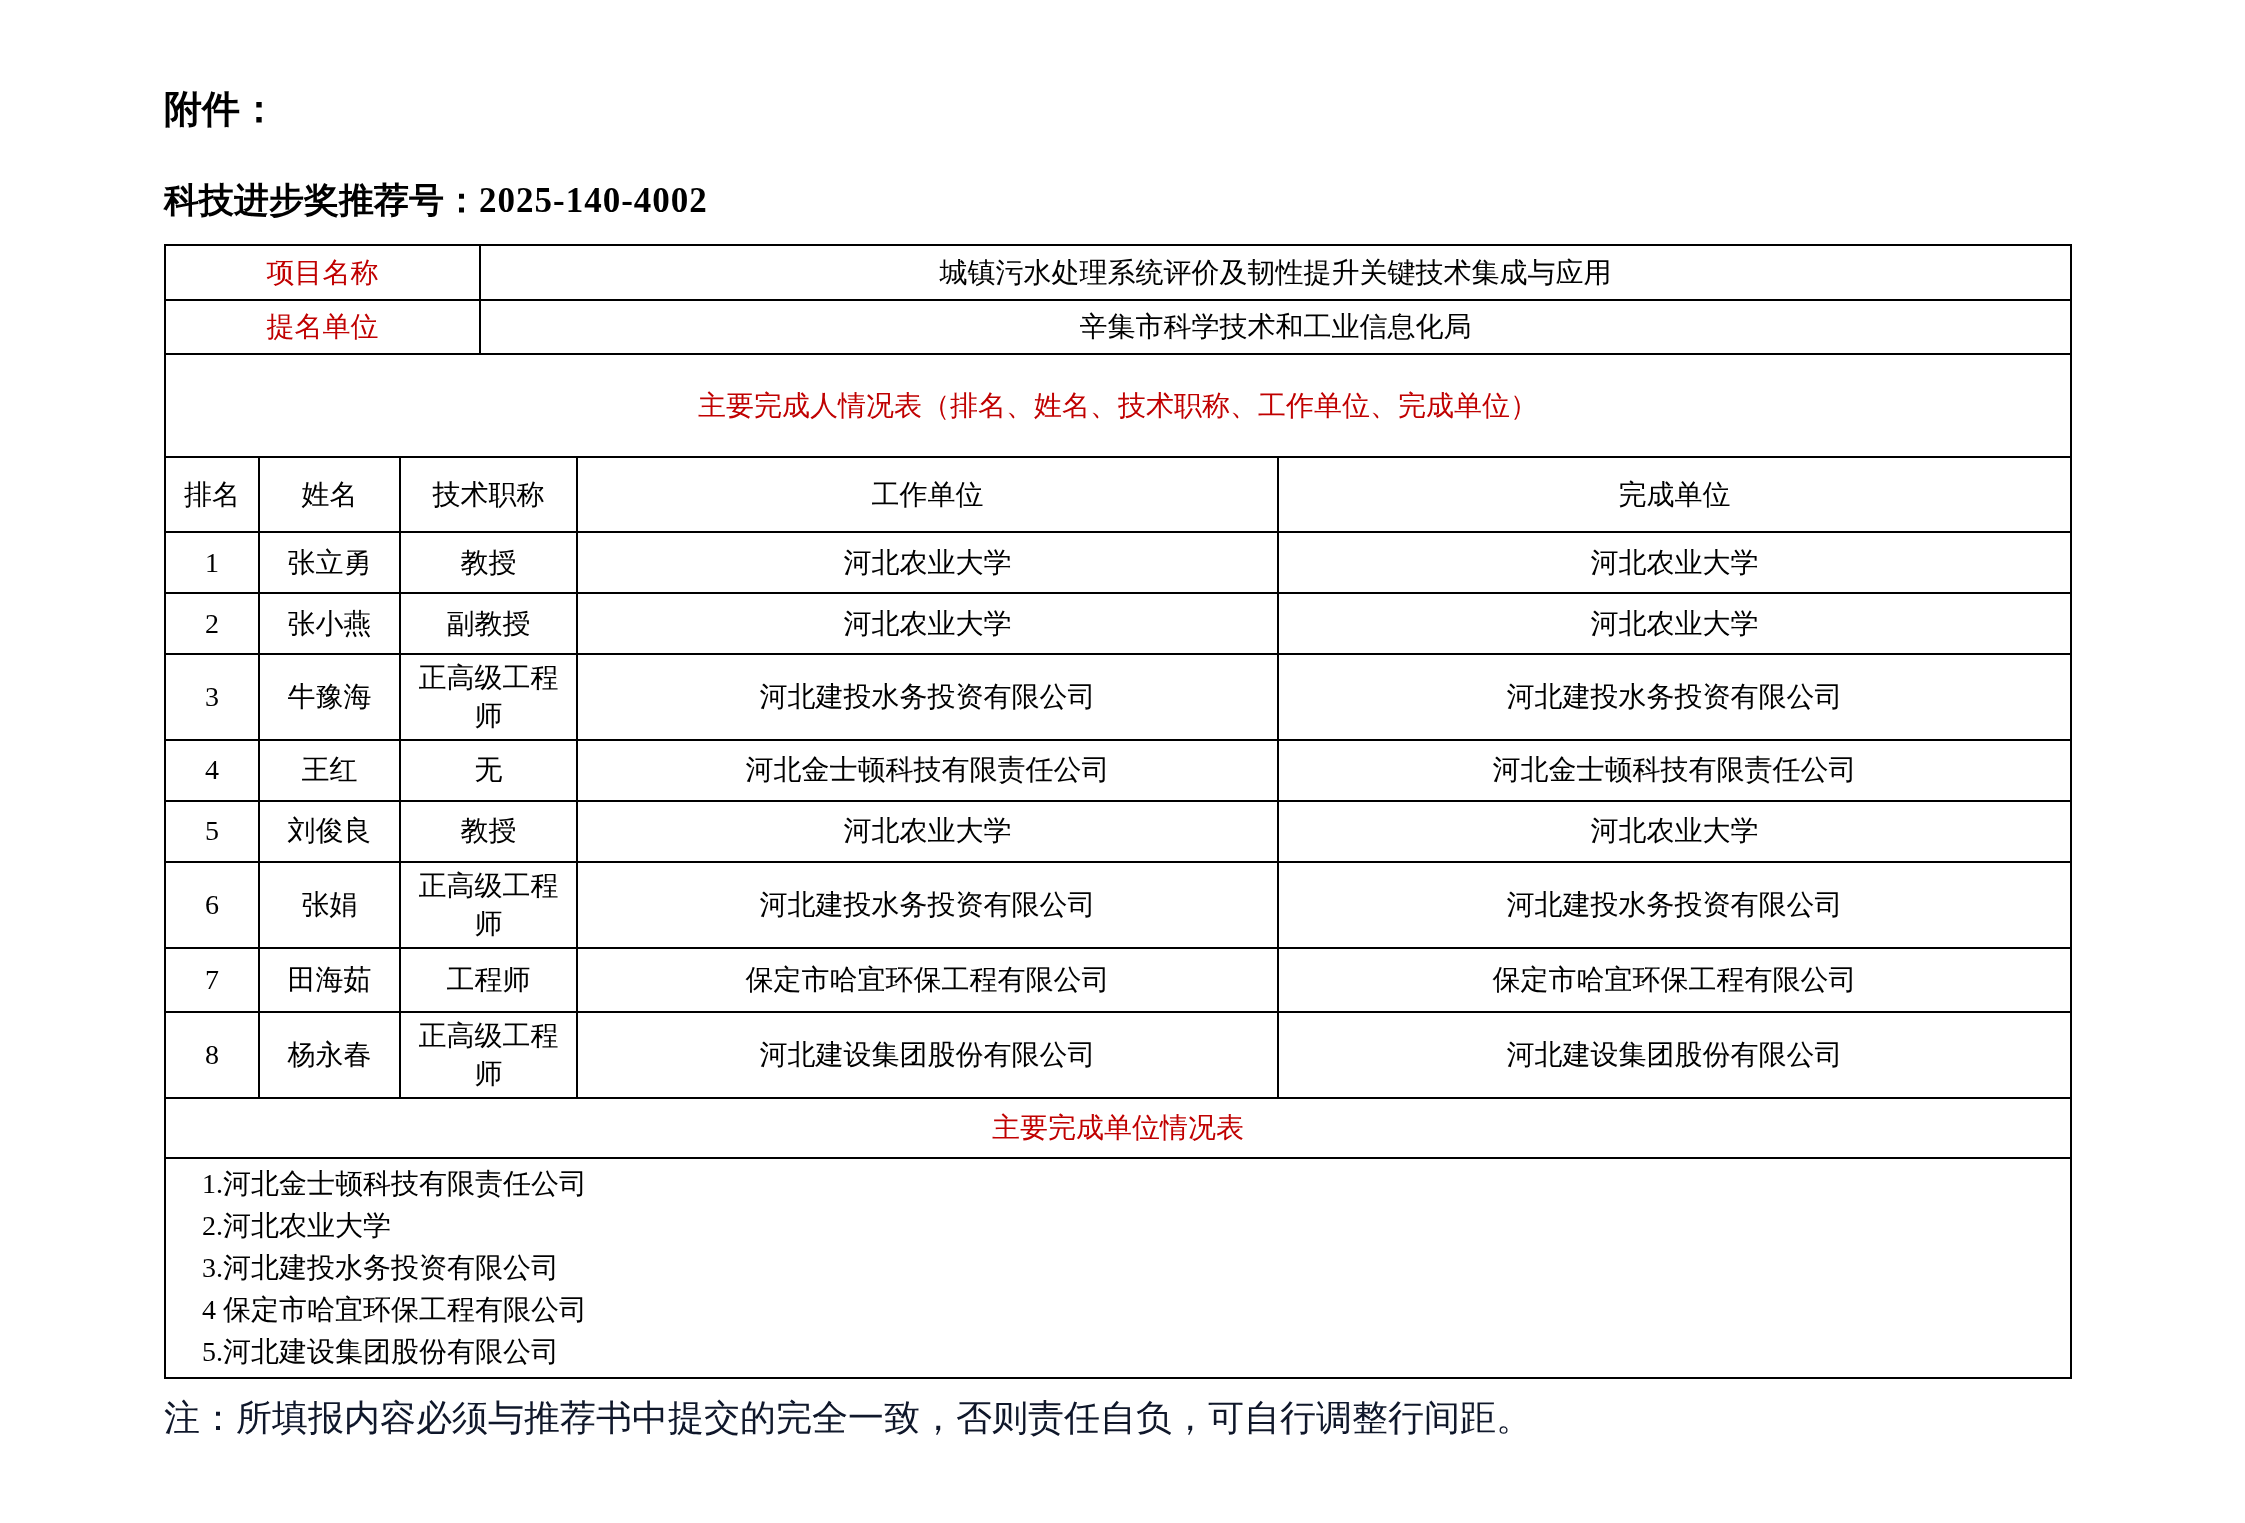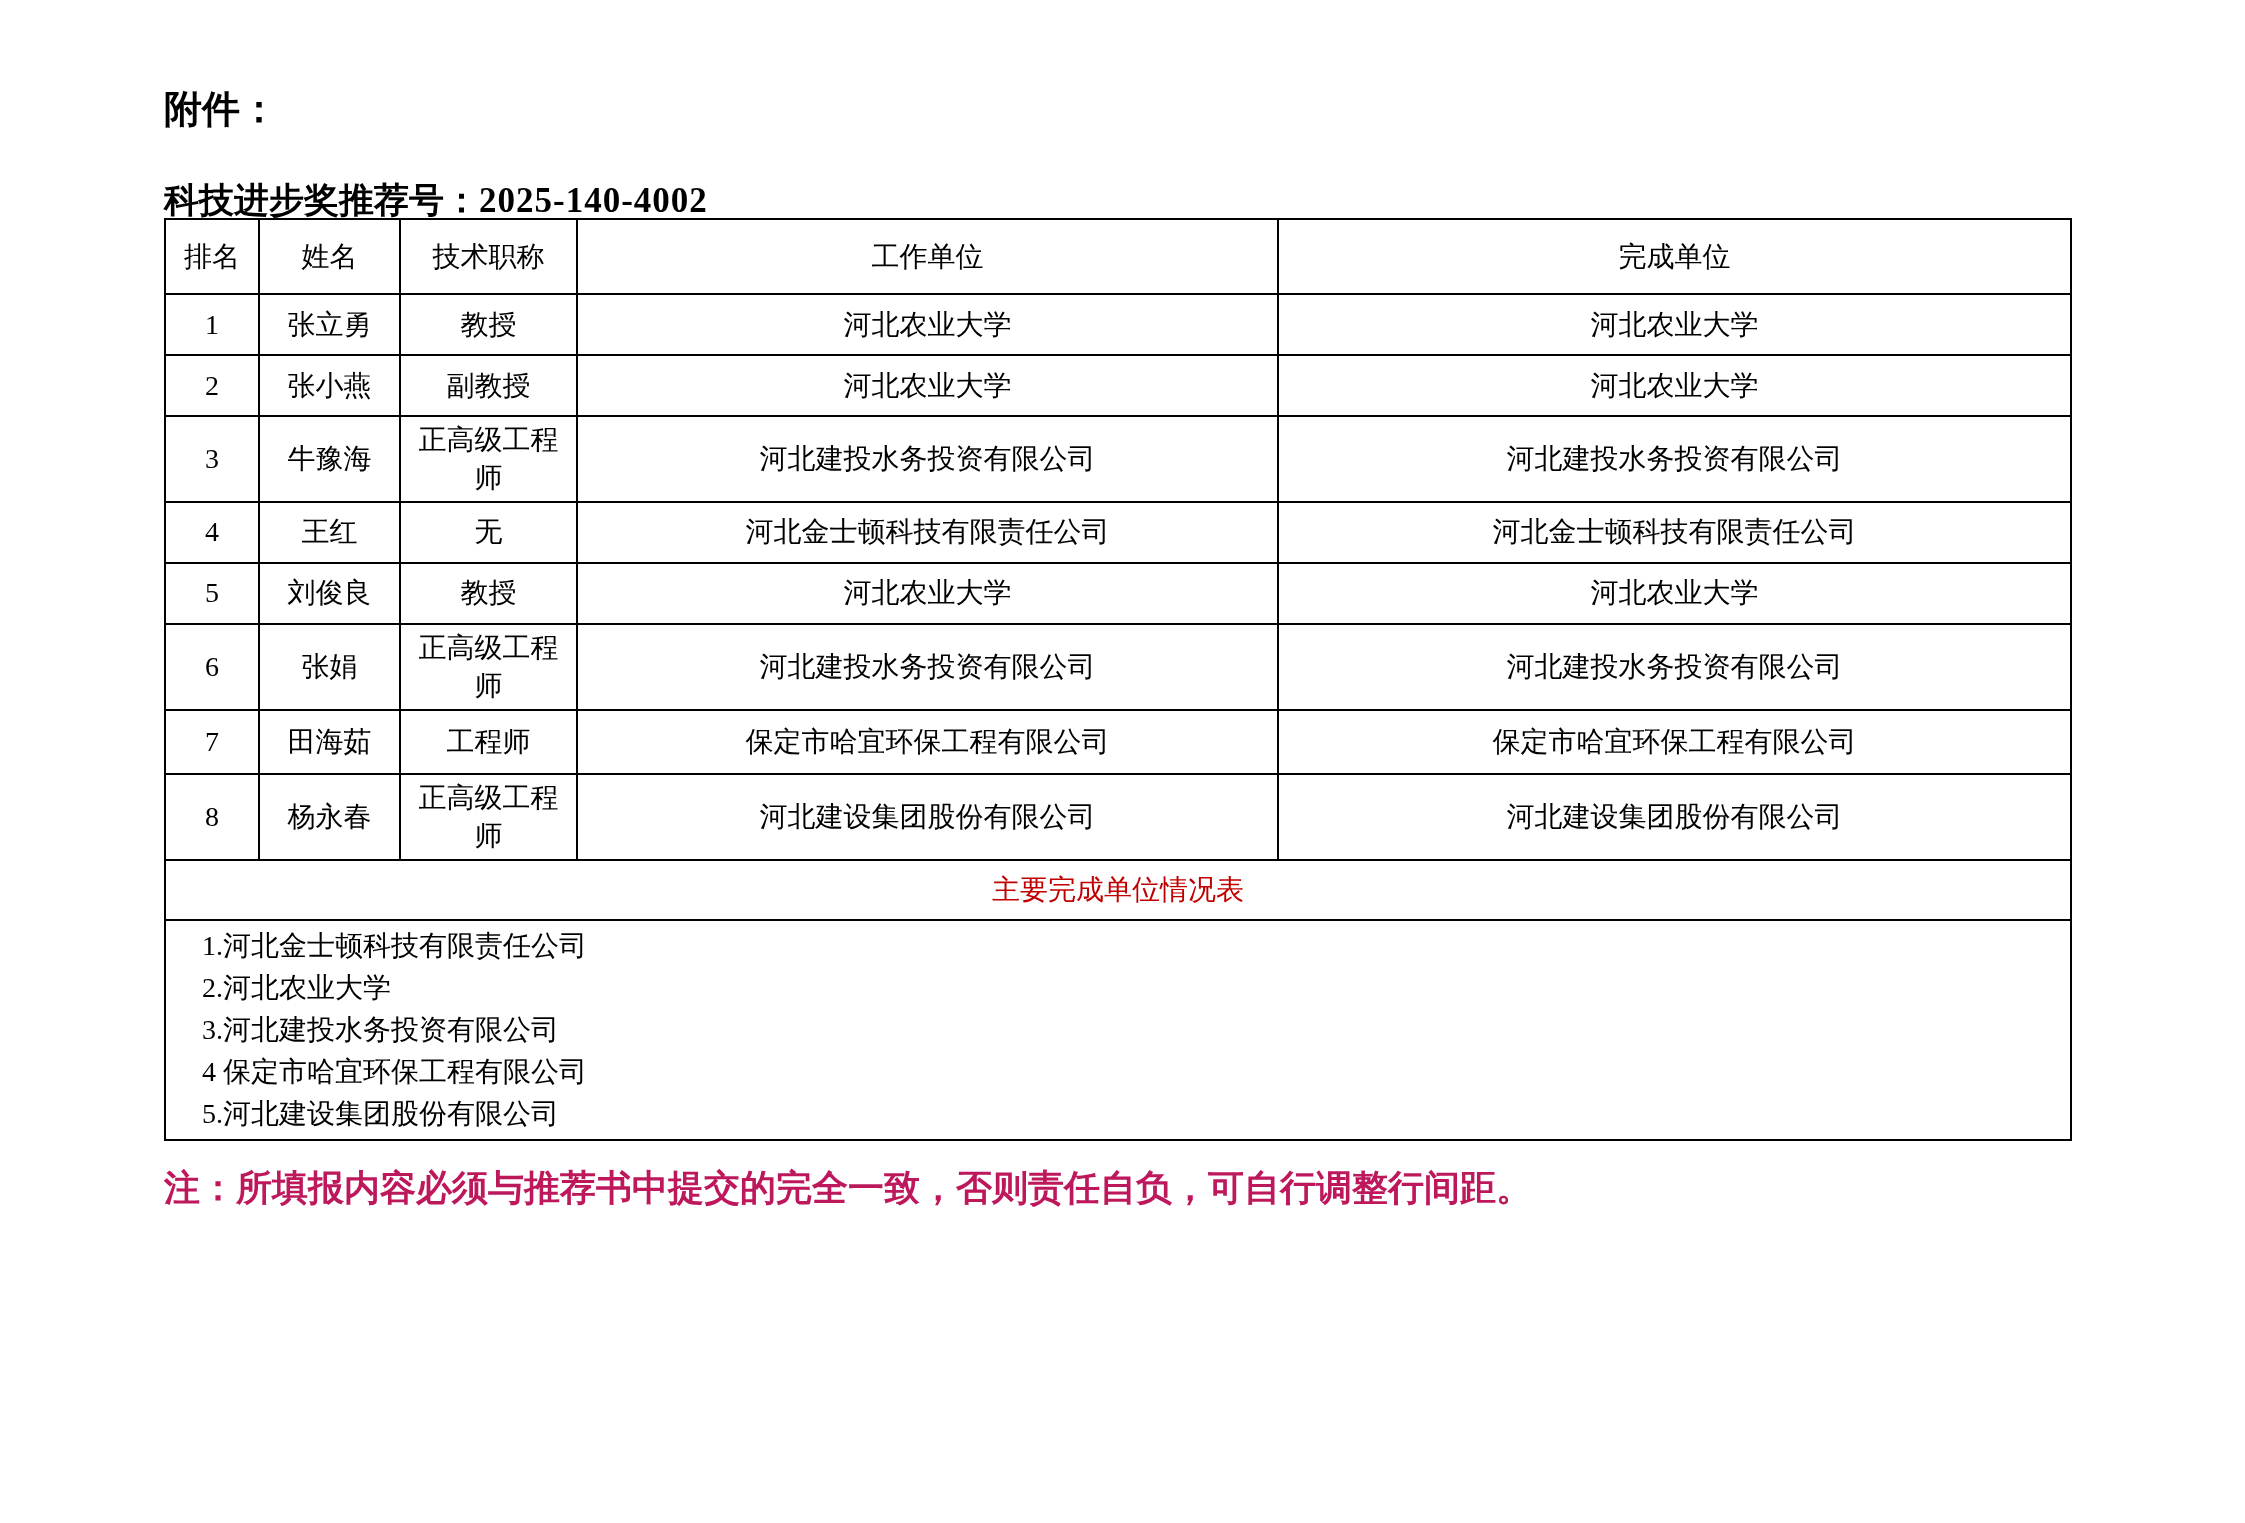--- a/index.html
+++ b/index.html
@@ -65,37 +65,56 @@
   }
   td.col-title-cell { padding: 4px 20px; }
   td.units-cell {
     text-align: left;
     vertical-align: top;
     padding: 8px 10px 6px 8px;
     font-size: 27px;
   }
   .unit-line { line-height: 42px; text-align: left; margin-left: 28px; }
   .note-line {
-    margin-top: 26px;
-    font-weight: bold;
+    margin-top: 18px;
+    font-weight: normal;
     font-size: 36px;
     line-height: 1.2;
-    color: #be185d;
+    color: #0f172a;
   }
 </style>
 </head>
 <body>
 
 <div class="page">
   <div class="content">
 
     <div class="attachment-title">附件：</div>
 
     <div class="rec-line"><span>科技进步奖推荐号：</span><span class="rec-number">2025-140-4002</span></div>
 
+    <table class="doc-table info">
+      <colgroup>
+          <col style="width:315px">
+          <col style="width:1591px">
+        </colgroup>
+      <tbody>
+          <tr style="height:55px">
+        <td class="info-label">项目名称</td>
+        <td class="info-value">城镇污水处理系统评价及韧性提升关键技术集成与应用</td>
+      </tr>
+      <tr style="height:54px">
+        <td class="info-label">提名单位</td>
+        <td class="info-value">辛集市科学技术和工业信息化局</td>
+      </tr>
+      <tr style="height:103px">
+        <td class="section-title" colspan="2">主要完成人情况表（排名、姓名、技术职称、工作单位、完成单位）</td>
+      </tr>
+    </tbody>
+      </table>
 
     <table class="doc-table people">
       <colgroup>
         <col style="width:94px">
           <col style="width:141px">
           <col style="width:177px">
           <col style="width:701px">
           <col style="width:793px">
       </colgroup>
       <tbody>

